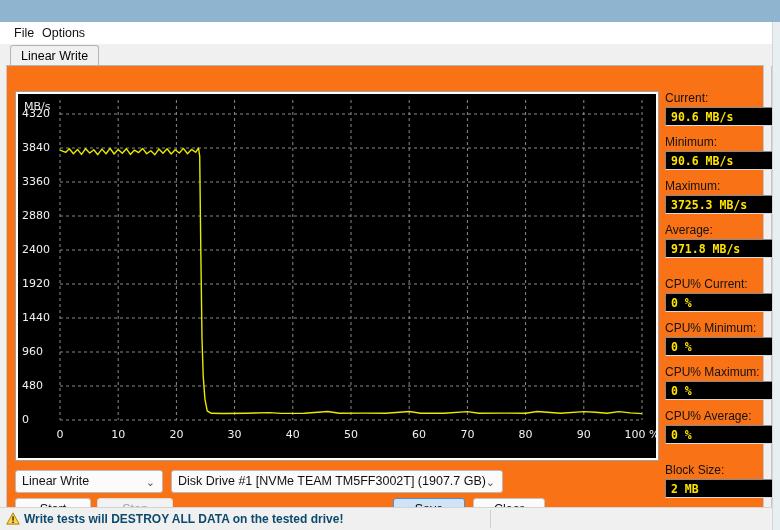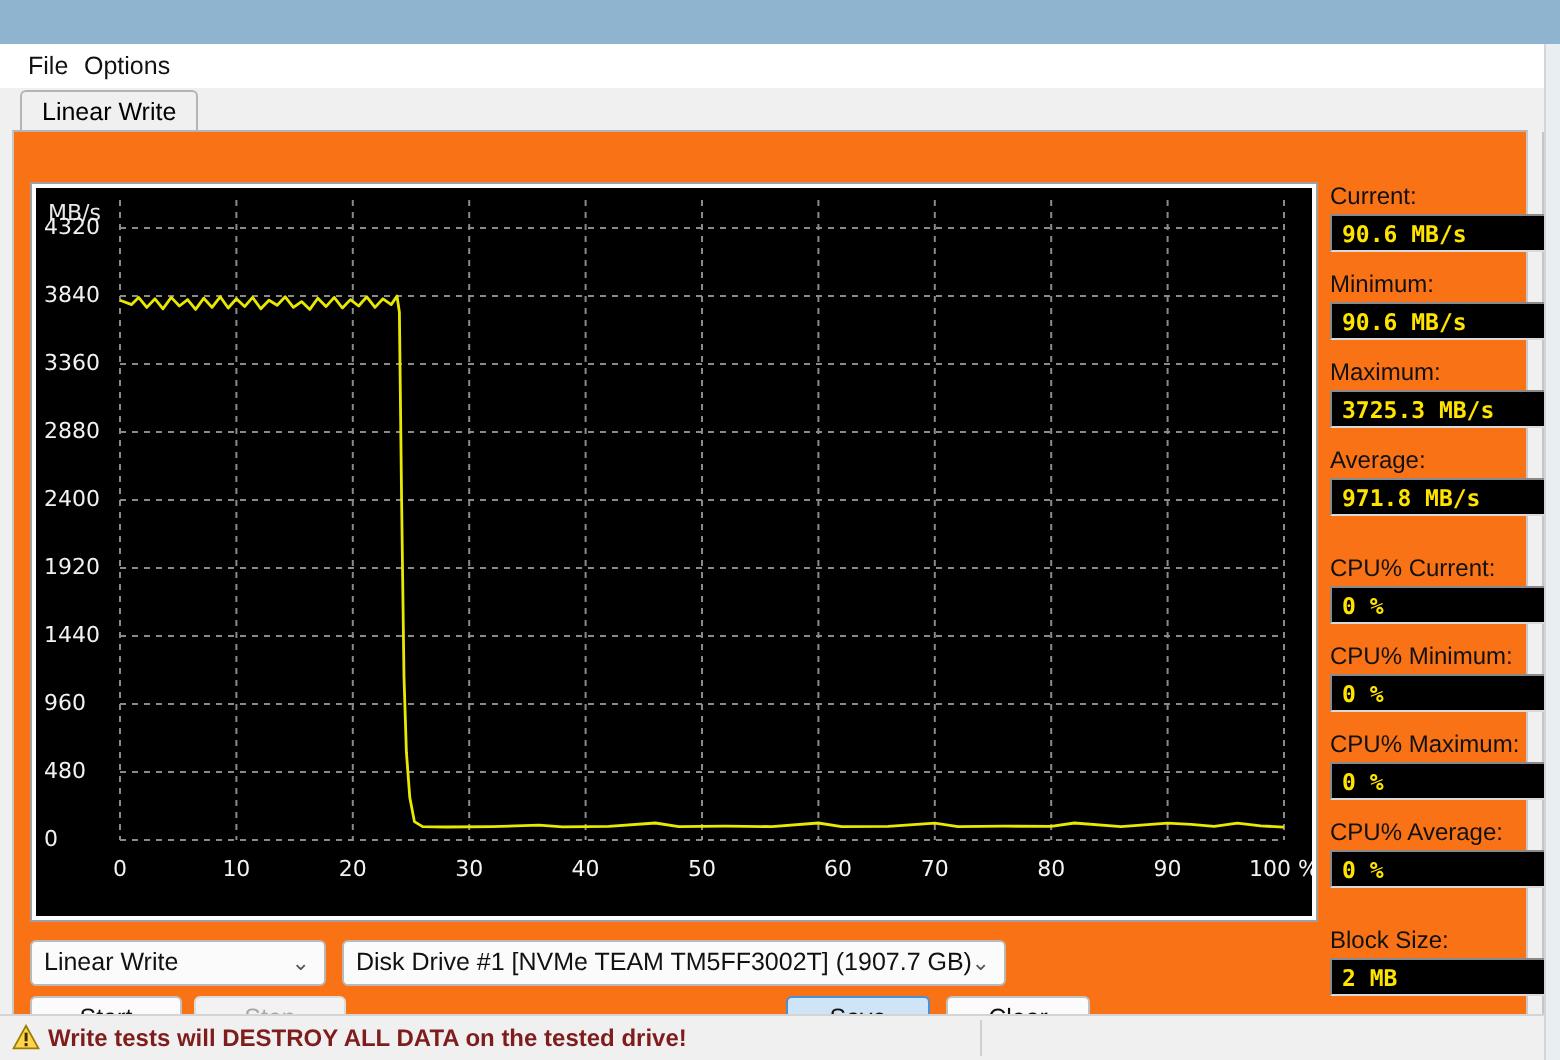--- a/index.html
+++ b/index.html
@@ -199,21 +199,21 @@
 
   
   .statusbar {
     position: absolute;
     left: 0; bottom: 0; width: 772px; height: 22px;
     background: #f0f0f0;
     border-top: 1px solid #d4d4d4;
   }
   .status-text {
     position: absolute; left: 24px; top: 3px;
-    font-size: 12px; font-weight: bold; color: #7f1d1d;
+    font-size: 12px; font-weight: bold; color: #0c4a6e;
     line-height: 16px;
     white-space: nowrap;
   }
   .warn-icon {
     position: absolute; left: 6px; top: 4px;
     width: 14px; height: 13px;
   }
   .status-sep {
     position: absolute; left: 490px; top: 2px;
     width: 1px; height: 18px; background: #d0d0d0;

